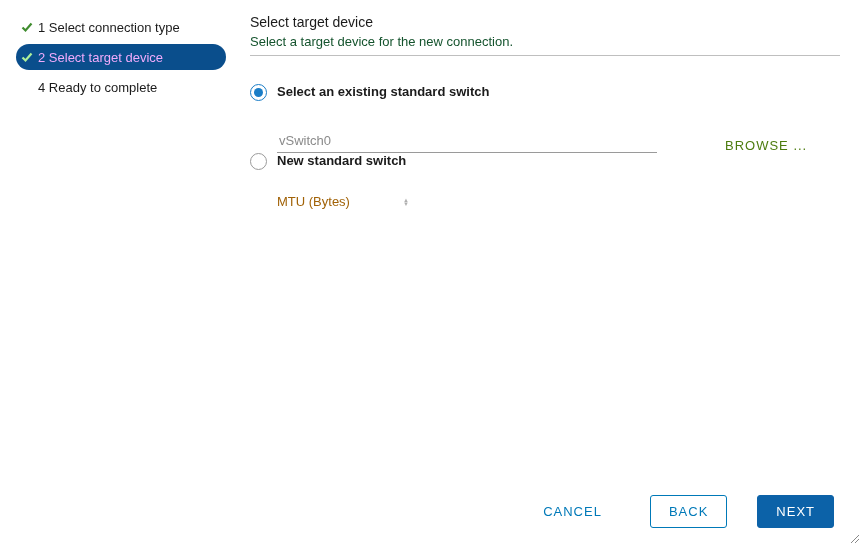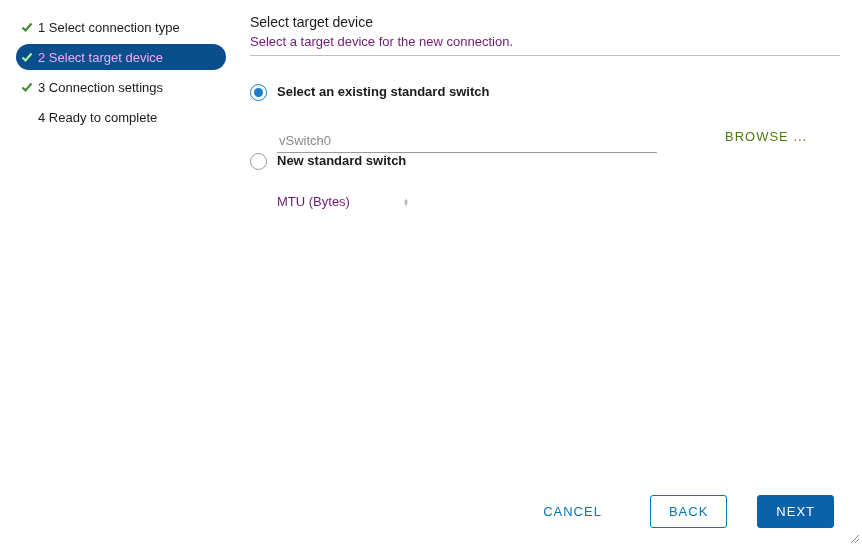--- a/index.html
+++ b/index.html
@@ -41,36 +41,36 @@
       flex-shrink: 0;
     }
     .nav-item .check svg { stroke: #3f8c2e; stroke-width: 2.2; fill: none; }
     .nav-item.active .check svg { stroke: #aef09a; }
     .nav-item.pending .check svg { visibility: hidden; }
     .nav-item span.lbl { white-space: nowrap; }
 
     
     .main { flex: 1; padding-left: 24px; padding-right: 6px; }
     .title { font-size: 14px; margin-bottom: 4px; }
-    .subtitle { font-size: 13px; color: #701a75; margin-bottom: 6px; }
+    .subtitle { font-size: 13px; color: #14532d; margin-bottom: 6px; }
     .hr { border: none; border-top: 1px solid #bfbfbf; margin: 2px 0 28px 0; }
 
     .radio-row { display: flex; margin-bottom: 28px; }
     .radio {
       width: 17px; height: 17px; border: 1px solid #9a9a9a; border-radius: 50%;
       margin-right: 10px; position: relative; background:#fff;
     }
     .radio.checked { border-color: #1a7dc7; }
     .radio.checked::after {
       content: ""; position: absolute; inset: 3px;
       background: #1a7dc7; border-radius: 50%;
     }
     .radio-label { font-size: 13px; font-weight: 600; }
 
-    .field-line { display: flex; align-items: flex-start; }
+    .field-line { display: flex; align-items: flex-end; }
     .field-line .existing-input-wrap {
       margin-left: 27px;
       width: 380px;
     }
     .underline-input {
       width: 100%;
       border: none; border-bottom: 1px solid #9a9a9a;
       font-size: 13px; color: #8a8a8a;
       padding: 4px 2px;
       background: transparent;
@@ -78,21 +78,21 @@
     .browse {
       color: #4d7c0f;
       font-size: 13px;
       letter-spacing: 1px;
       margin-left: 68px;
       cursor: pointer;
     }
 
     .section2 { }
     .mtu-row { display: flex; align-items: center; margin-left: 27px; margin-top: 24px; }
-    .mtu-label { color: #701a75; font-size: 13px; width: 140px; }
+    .mtu-label { color: #a16207; font-size: 13px; width: 140px; }
     .mtu-input {
       width: 180px;
       border: none; border-bottom: 1px solid #9a9a9a;
       font-size: 13px; padding: 4px 2px;
       background: transparent;
     }
     .spinner {
       display: inline-flex; flex-direction: column; margin-left: -14px;
       opacity: .35;
     }
@@ -144,28 +144,20 @@
 
     <div class="nav-item active">
       <span class="check">
         <svg viewBox="0 0 12 12" width="12" height="12">
             <polyline points="1.5 6.5 4.5 9.5 10.5 2.5"></polyline>
           </svg>
       </span>
       <span class="lbl">2 Select target device</span>
     </div>
 
-    <div class="nav-item">
-      <span class="check">
-        <svg viewBox="0 0 12 12" width="12" height="12">
-            <polyline points="1.5 6.5 4.5 9.5 10.5 2.5"></polyline>
-          </svg>
-      </span>
-      <span class="lbl">3 Connection settings</span>
-    </div>
 
     <div class="nav-item pending">
       <span class="check">
         <svg viewBox="0 0 12 12" width="12" height="12">
             <polyline points="1.5 6.5 4.5 9.5 10.5 2.5"></polyline>
           </svg>
       </span>
       <span class="lbl">4 Ready to complete</span>
     </div>
 

